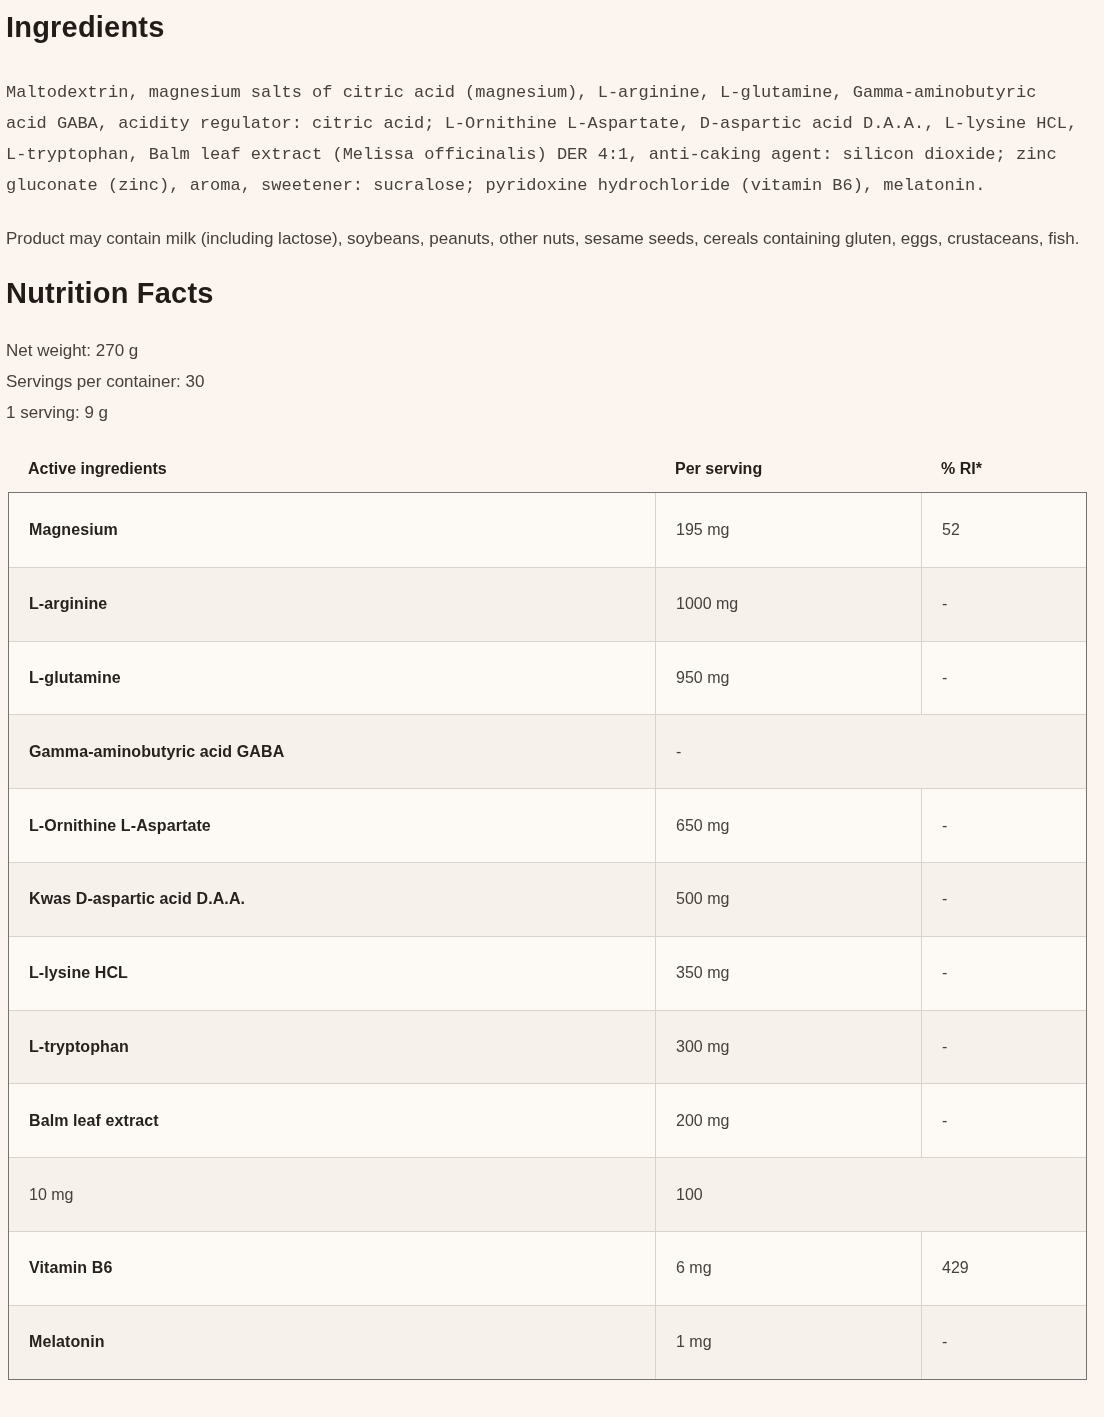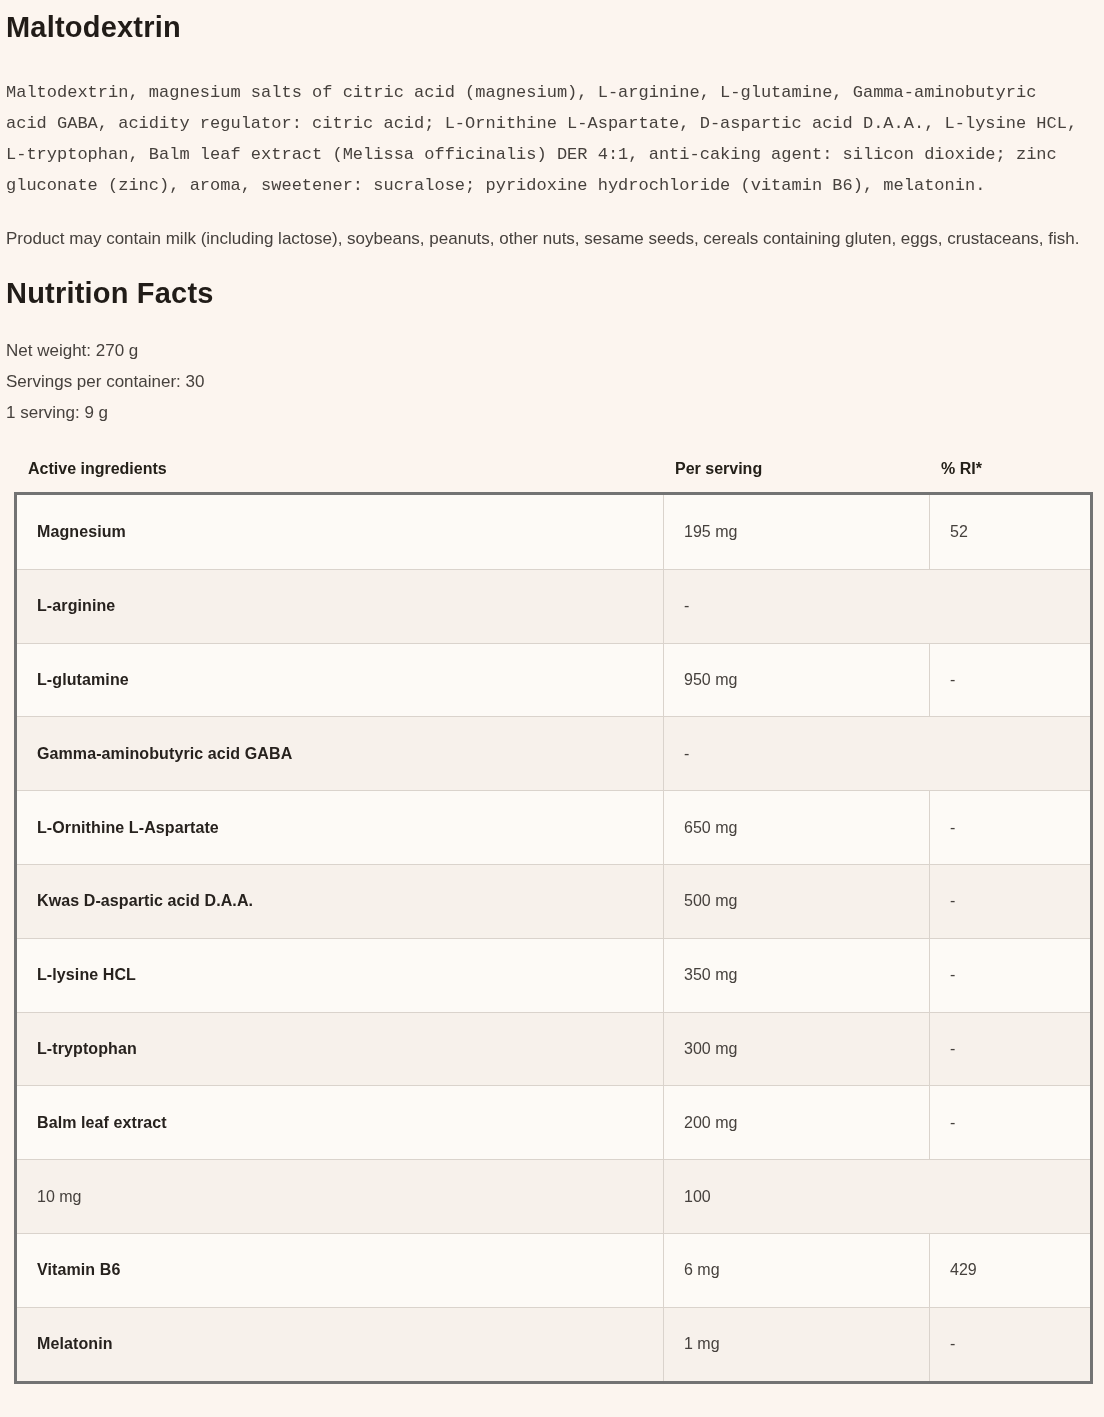--- a/index.html
+++ b/index.html
@@ -50,23 +50,23 @@
     align-items: center;
   }
   .tbl-header > div {
     padding-left: 20px;
     font-size: 16px;
     font-weight: 700;
     color: #242019;
   }
 
   .tbl-body {
-    margin-left: 8px;
+    margin-left: 2px;
     width: 1079px;
-    border: 3px solid #737373;
+    border: 1px solid #737373;
   }
   .row {
     display: grid;
     grid-template-columns: 646px 266px 165px;
     height: 73.8px;
   }
   .row + .row { border-top: 1px solid #dad3cc; }
   .row:nth-child(odd)  { background: #fdfaf6; }
   .row:nth-child(even) { background: #f7f1eb; }
   .cell {
@@ -82,21 +82,21 @@
     color: #27221e;
     letter-spacing: 0.1px;
   }
 </style>
 </head>
 <body>
 
 <main class="content">
 
   <section>
-    <h2 class="section-title ingredients-title">Maltodextrin</h2>
+    <h2 class="section-title ingredients-title">Ingredients</h2>
     <p class="body-text composition">Maltodextrin, magnesium salts of citric acid (magnesium), L-arginine, L-glutamine, Gamma-aminobutyric acid GABA, acidity regulator: citric acid; L-Ornithine L-Aspartate, D-aspartic acid D.A.A., L-lysine HCL, L-tryptophan, Balm leaf extract (Melissa officinalis) DER 4:1, anti-caking agent: silicon dioxide; zinc gluconate (zinc), aroma, sweetener: sucralose; pyridoxine hydrochloride (vitamin B6), melatonin.</p>
     <p class="body-text allergens">Product may contain milk (including lactose), soybeans, peanuts, other nuts, sesame seeds, cereals containing gluten, eggs, crustaceans, fish.</p>
   </section>
 
   <section>
     <h2 class="section-title nutrition-title">Nutrition Facts</h2>
 
     <div class="serving-info">
       <div>Net weight: 270 g</div>
       <div>Servings per container: 30</div>
@@ -111,20 +111,21 @@
 
     <div class="tbl-body">
 
     <div class="row">
         <div class="cell name">Magnesium</div>
         <div class="cell">195 mg</div>
         <div class="cell">52</div>
       </div>
         <div class="row">
         <div class="cell name">L-arginine</div>
+        <div class="cell">1000 mg</div>
         <div class="cell">-</div>
       </div>
         <div class="row">
         <div class="cell name">L-glutamine</div>
         <div class="cell">950 mg</div>
         <div class="cell">-</div>
       </div>
         <div class="row">
         <div class="cell name">Gamma-aminobutyric acid GABA</div>
         <div class="cell">-</div>

